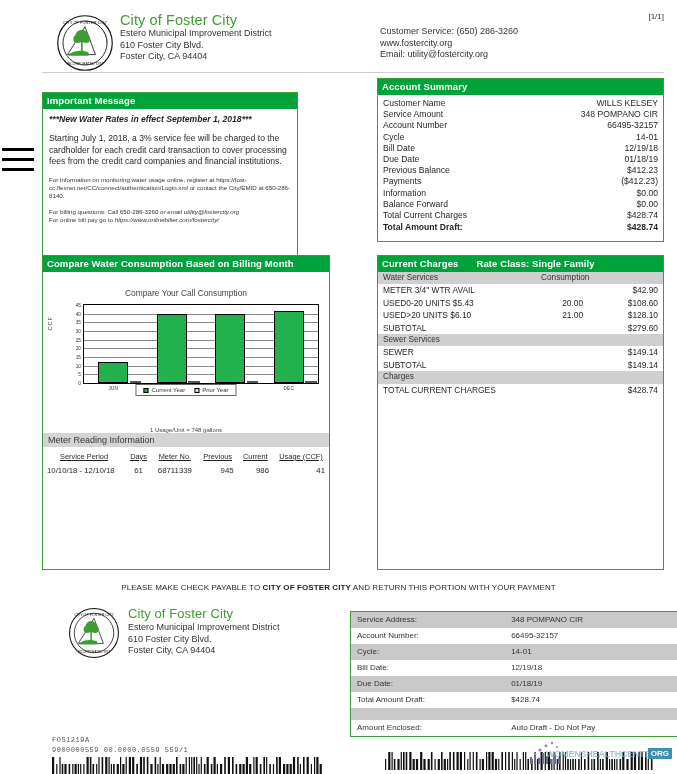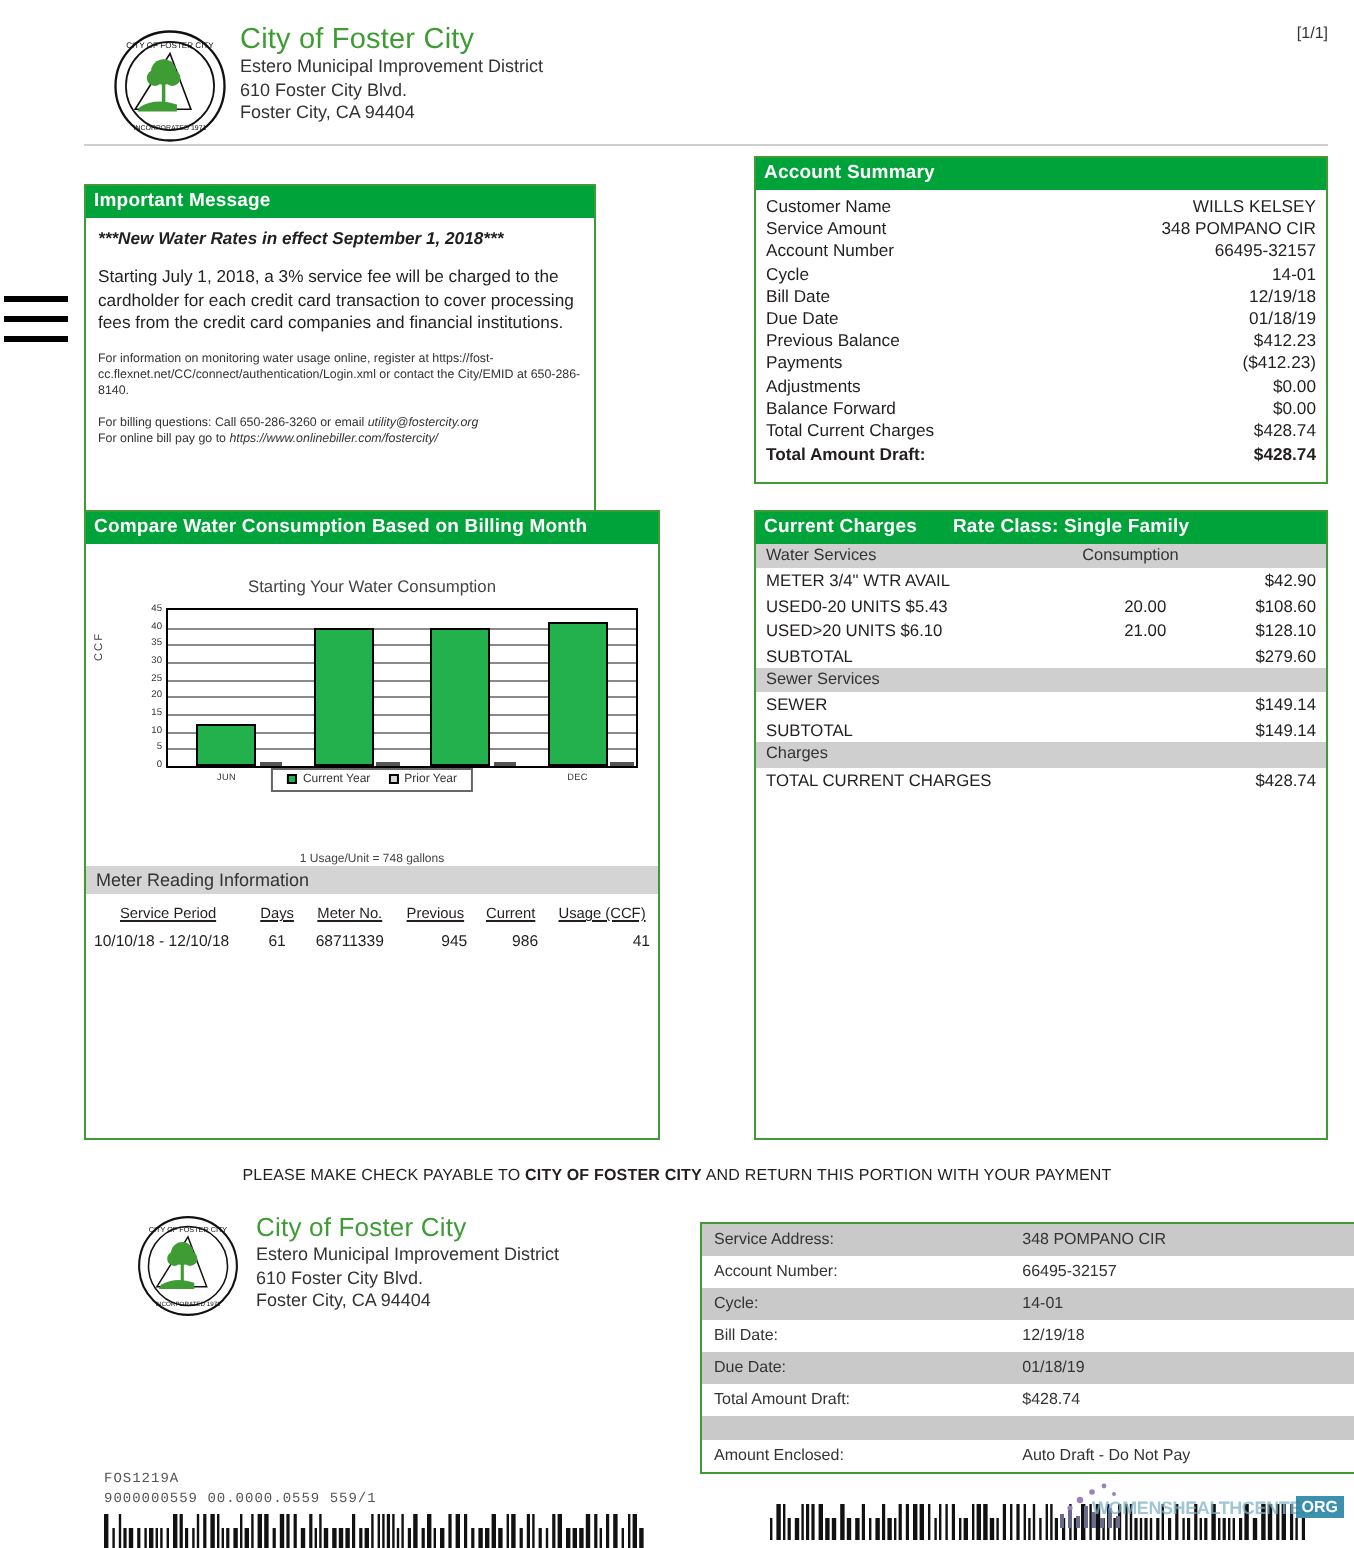--- a/index.html
+++ b/index.html
@@ -152,20 +152,25 @@
       </svg>
     </div>
 
     <div class="org-block">
       <div class="org-name">City of Foster City</div>
       <div class="org-line">Estero Municipal Improvement District</div>
       <div class="org-line">610 Foster City Blvd.</div>
       <div class="org-line">Foster City, CA 94404</div>
     </div>
 
+    <div class="contact-block">
+      <div class="contact-line">Customer Service: (650) 286-3260</div>
+      <div class="contact-line">www.fostercity.org</div>
+      <div class="contact-line">Email: utility@fostercity.org</div>
+    </div>
 
     <div class="page-no">[1/1]</div>
   </div>
   <div class="hdr-rule"></div>
 
   <div class="panel" id="important-message">
     <div class="panel-title">Important Message</div>
     <div class="msg-body">
       <div class="msg-head">***New Water Rates in effect September 1, 2018***</div>
       <div class="msg-para">Starting July 1, 2018, a 3% service fee will be charged to the cardholder for each credit card transaction to cover processing fees from the credit card companies and financial institutions.</div>
@@ -208,21 +213,21 @@
       </div>
       <div class="sum-row">
         <span>Previous Balance</span>
         <span>$412.23</span>
       </div>
       <div class="sum-row">
         <span>Payments</span>
         <span>($412.23)</span>
       </div>
       <div class="sum-row">
-        <span>Adjustments</span>
+        <span>Information</span>
         <span>$0.00</span>
       </div>
       <div class="sum-row">
         <span>Balance Forward</span>
         <span>$0.00</span>
       </div>
       <div class="sum-row">
         <span>Total Current Charges</span>
         <span>$428.74</span>
       </div>
@@ -230,21 +235,21 @@
         <span>Total Amount Draft:</span>
         <span>$428.74</span>
       </div>
     </div>
   </div>
 
   <div class="panel" id="consumption-panel">
     <div class="panel-title">Compare Water Consumption Based on Billing Month</div>
 
     <div class="chart-wrap">
-      <div class="chart-title">Starting Your Water Consumption</div>
+      <div class="chart-title">Compare Your Call Consumption</div>
       <div class="ylabel">CCF</div>
       <div class="chart-area">
         <div class="plot" id="plot">
             <div class="ytick" style="top: 100%;">0</div>
             <div class="gridline" style="top: 88.8889%;"></div>
             <div class="ytick" style="top: 88.8889%;">5</div>
             <div class="gridline" style="top: 77.7778%;"></div>
             <div class="ytick" style="top: 77.7778%;">10</div>
             <div class="gridline" style="top: 66.6667%;"></div>
             <div class="ytick" style="top: 66.6667%;">15</div>

